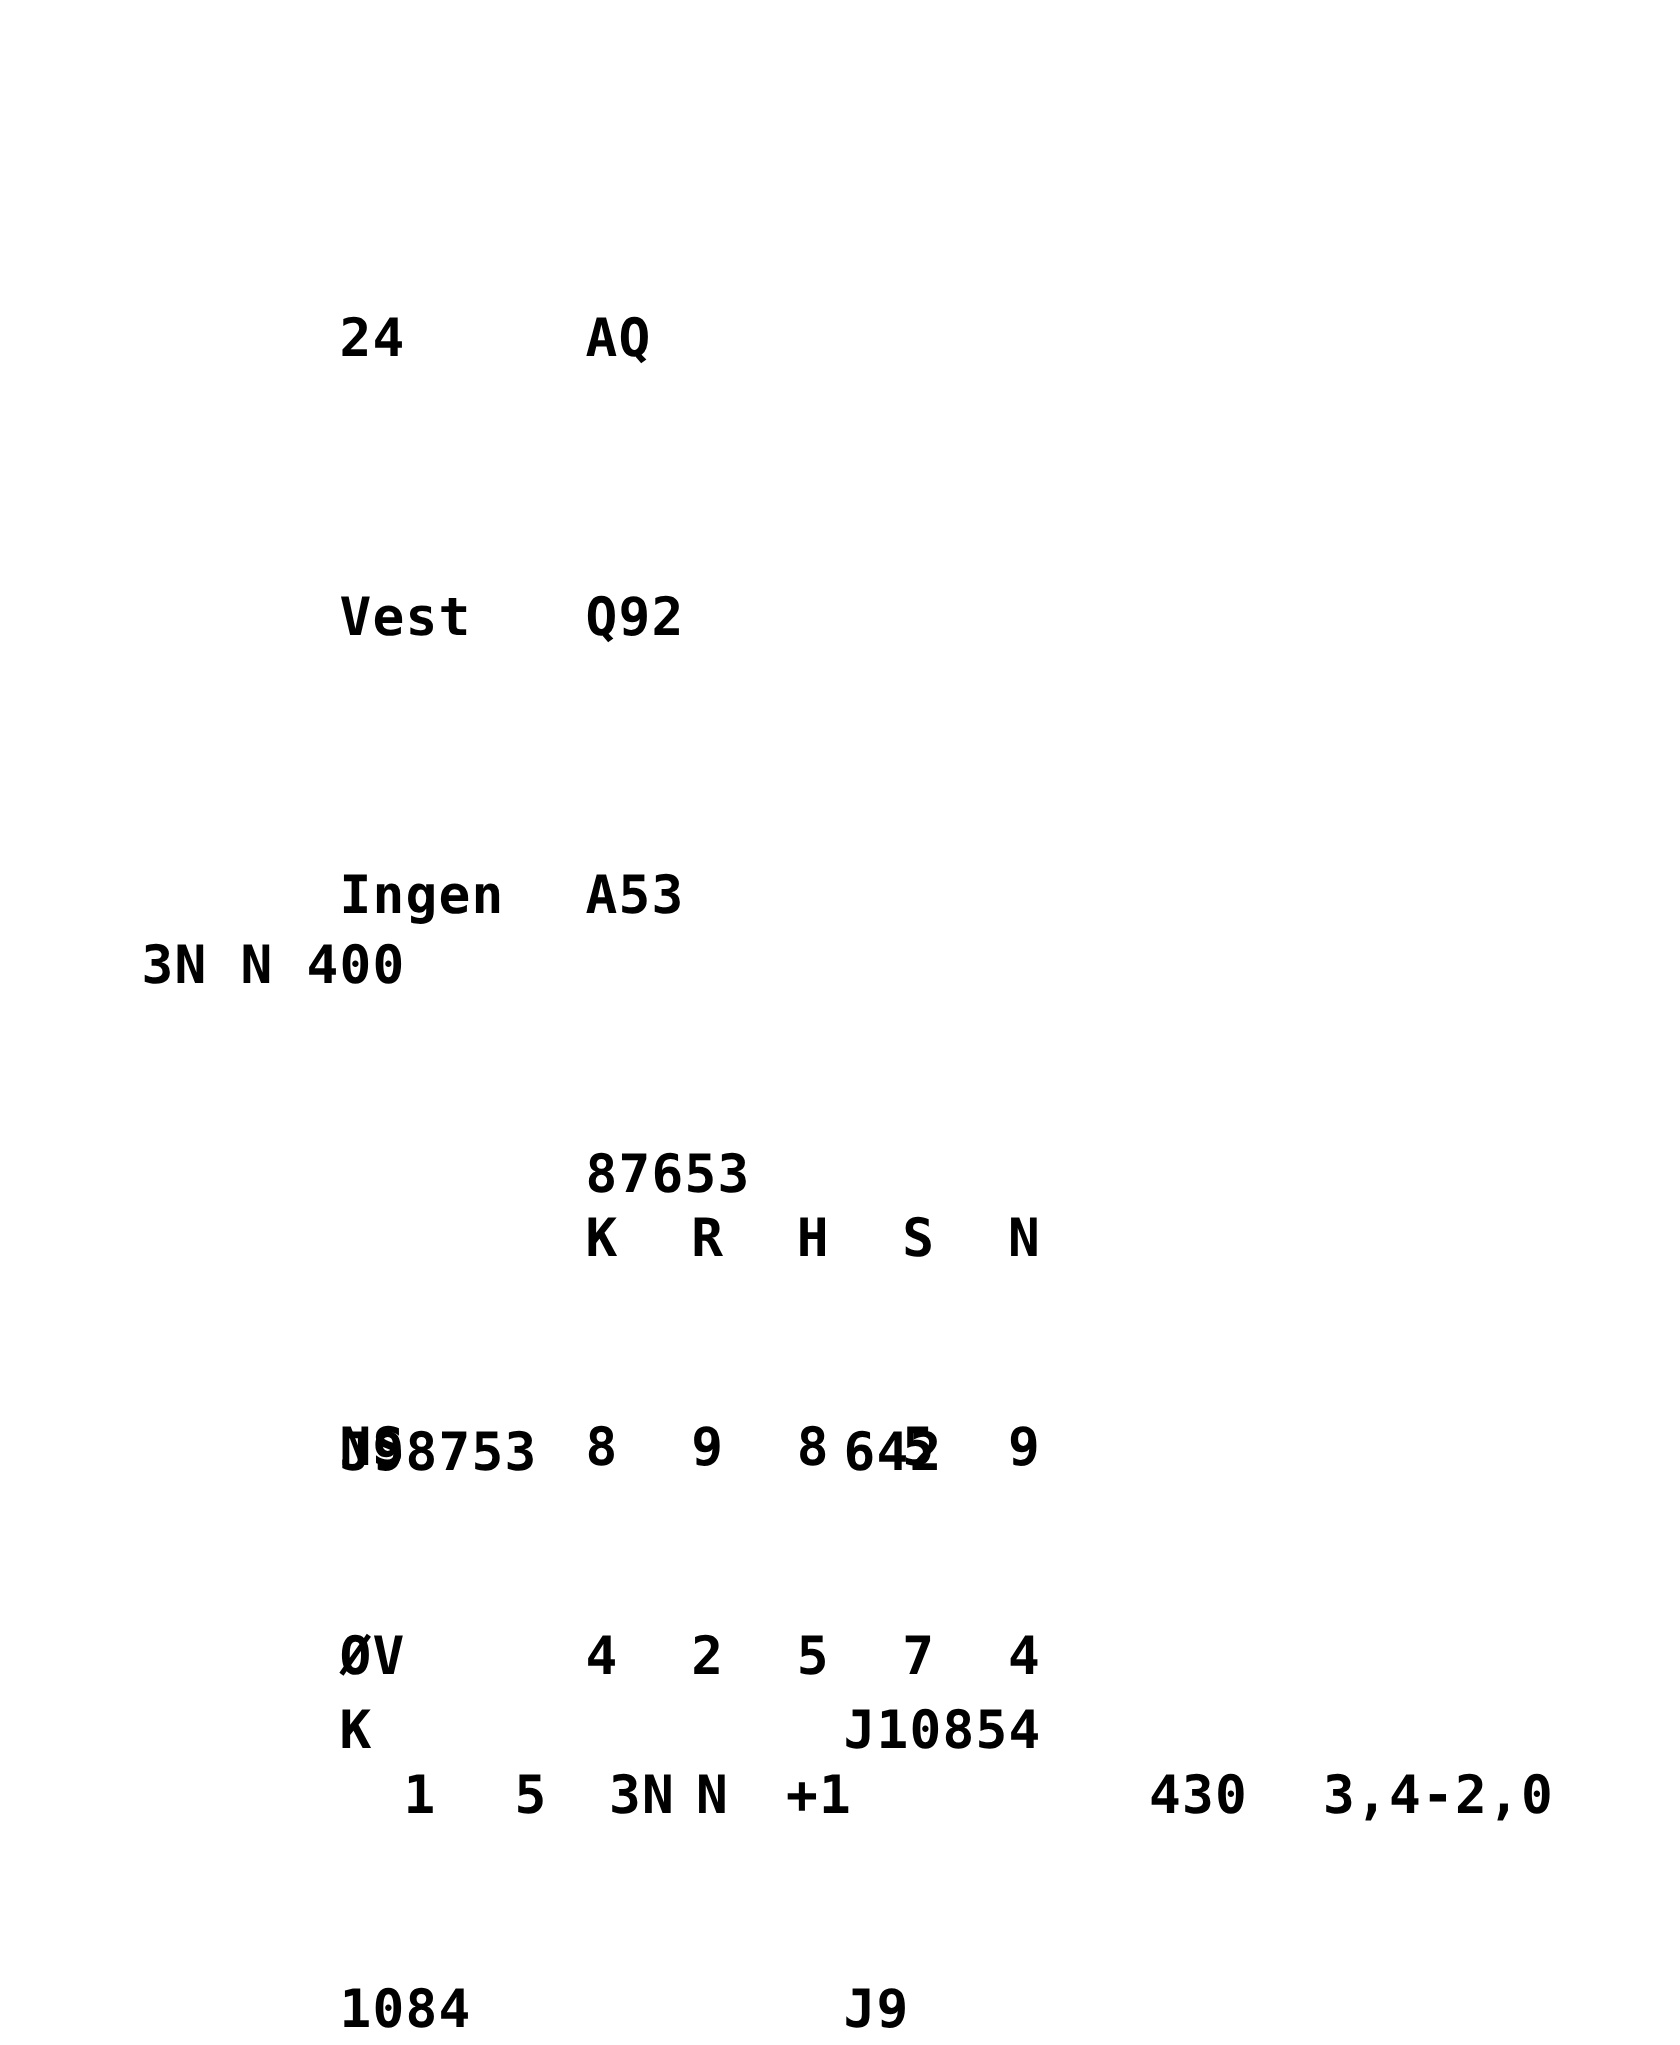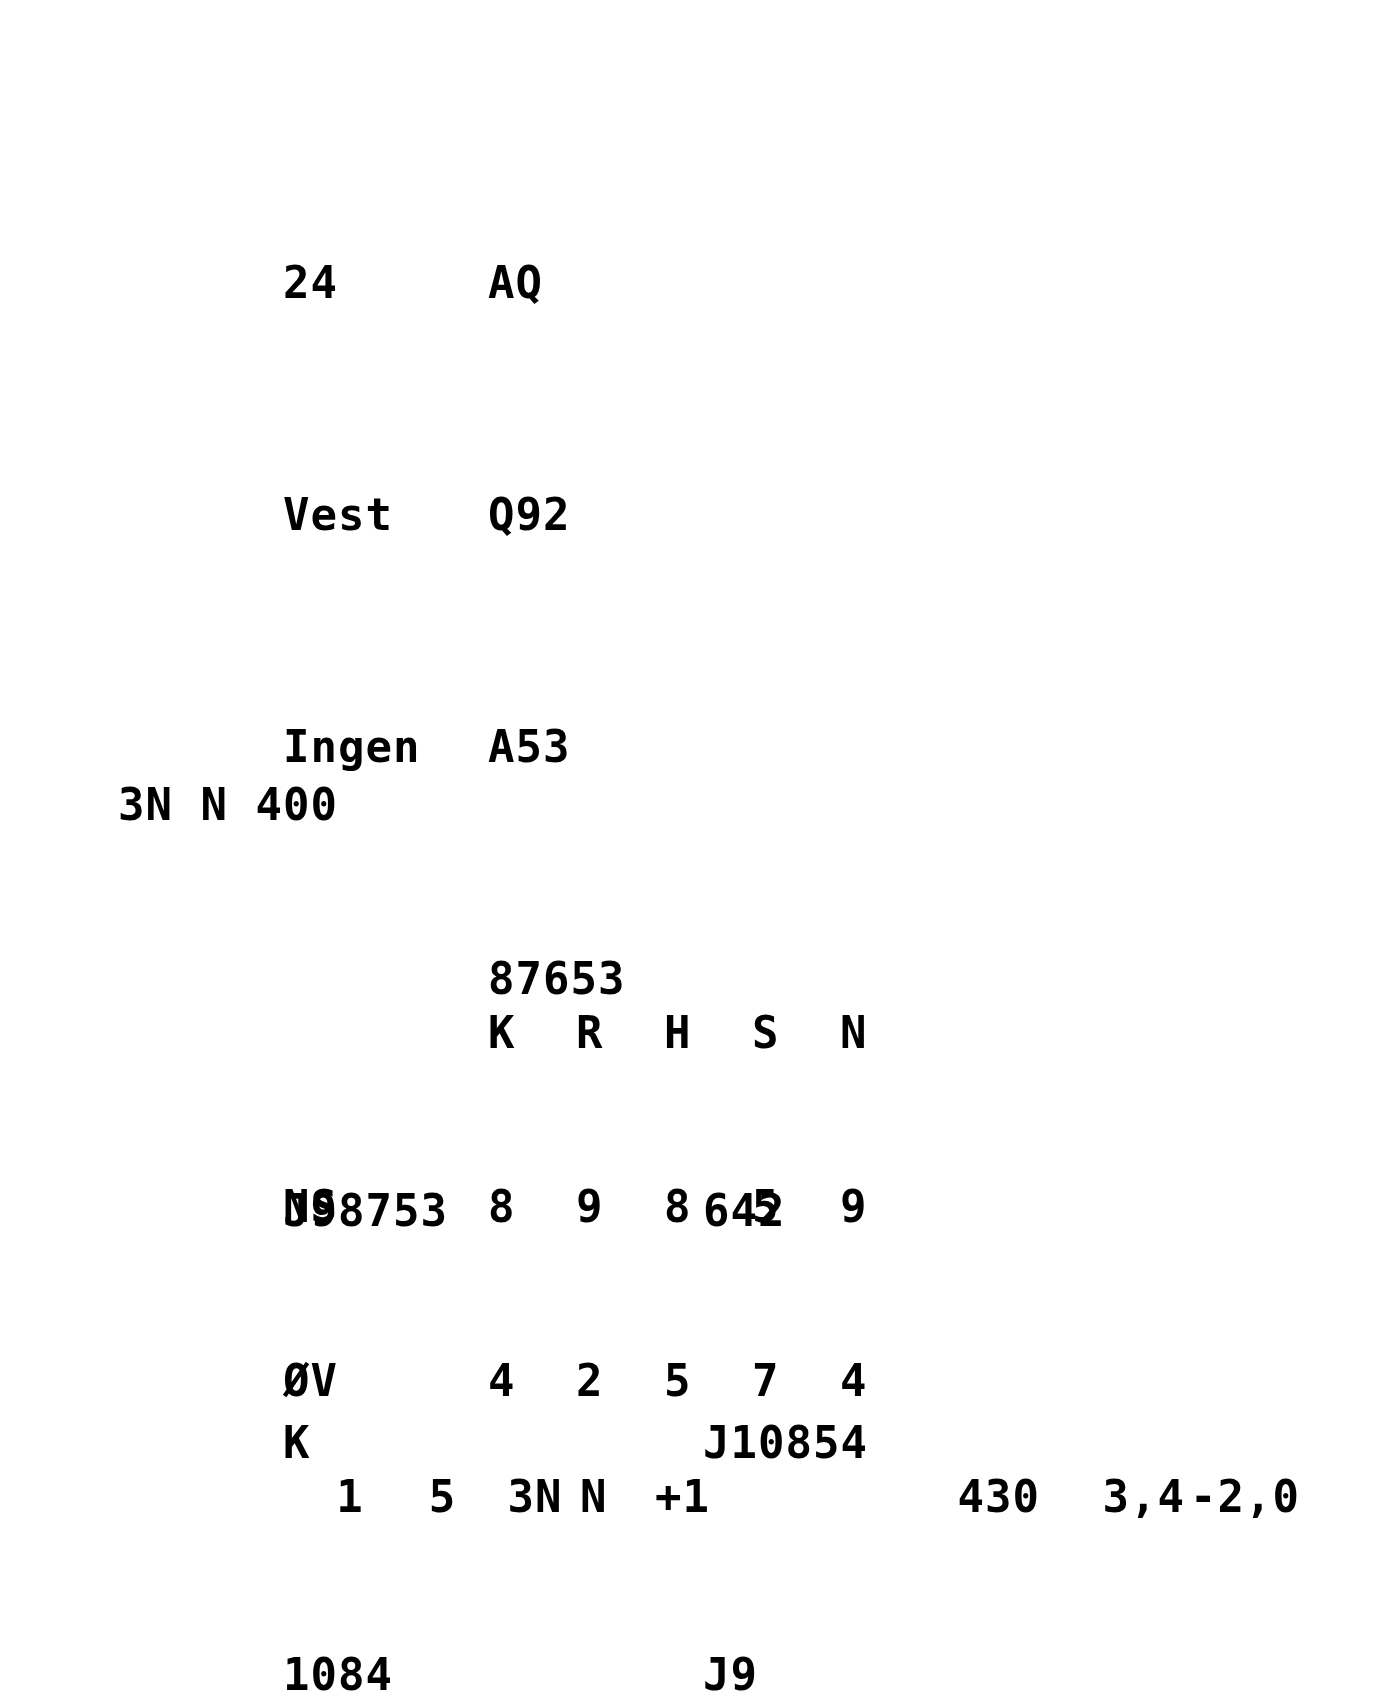--- a/index.html
+++ b/index.html
@@ -70,21 +70,21 @@
   #results-table .hdr-res { display: inline-block; width: 355px; }
   #results-table .hdr-poeng { display: inline-block; }
 
   #results-table .c-pair1 { display: inline-block; width: 90px; text-align: center; }
   #results-table .c-pair2 { display: inline-block; width: 95px; text-align: center; }
   #results-table .c-contract { display: inline-block; width: 90px; text-align: center; }
   #results-table .c-declarer { display: inline-block; width: 75px; text-align: left; }
   #results-table .c-mod { display: inline-block; width: 135px; text-align: left; }
   #results-table .c-score { display: inline-block; width: 250px; text-align: right; }
   #results-table .c-p1 { display: inline-block; width: 145px; text-align: right; }
-  #results-table .c-p2 { display: inline-block; width: 120px; text-align: center; }
+  #results-table .c-p2 { display: inline-block; width: 120px; text-align: left; }
 </style>
 </head>
 <body>
 
 <div class="sheet">
 
   <div id="deal-block" class="mono">
 
     <div class="row">
       <span class="col-a">24</span><span class="col-c">AQ</span>

